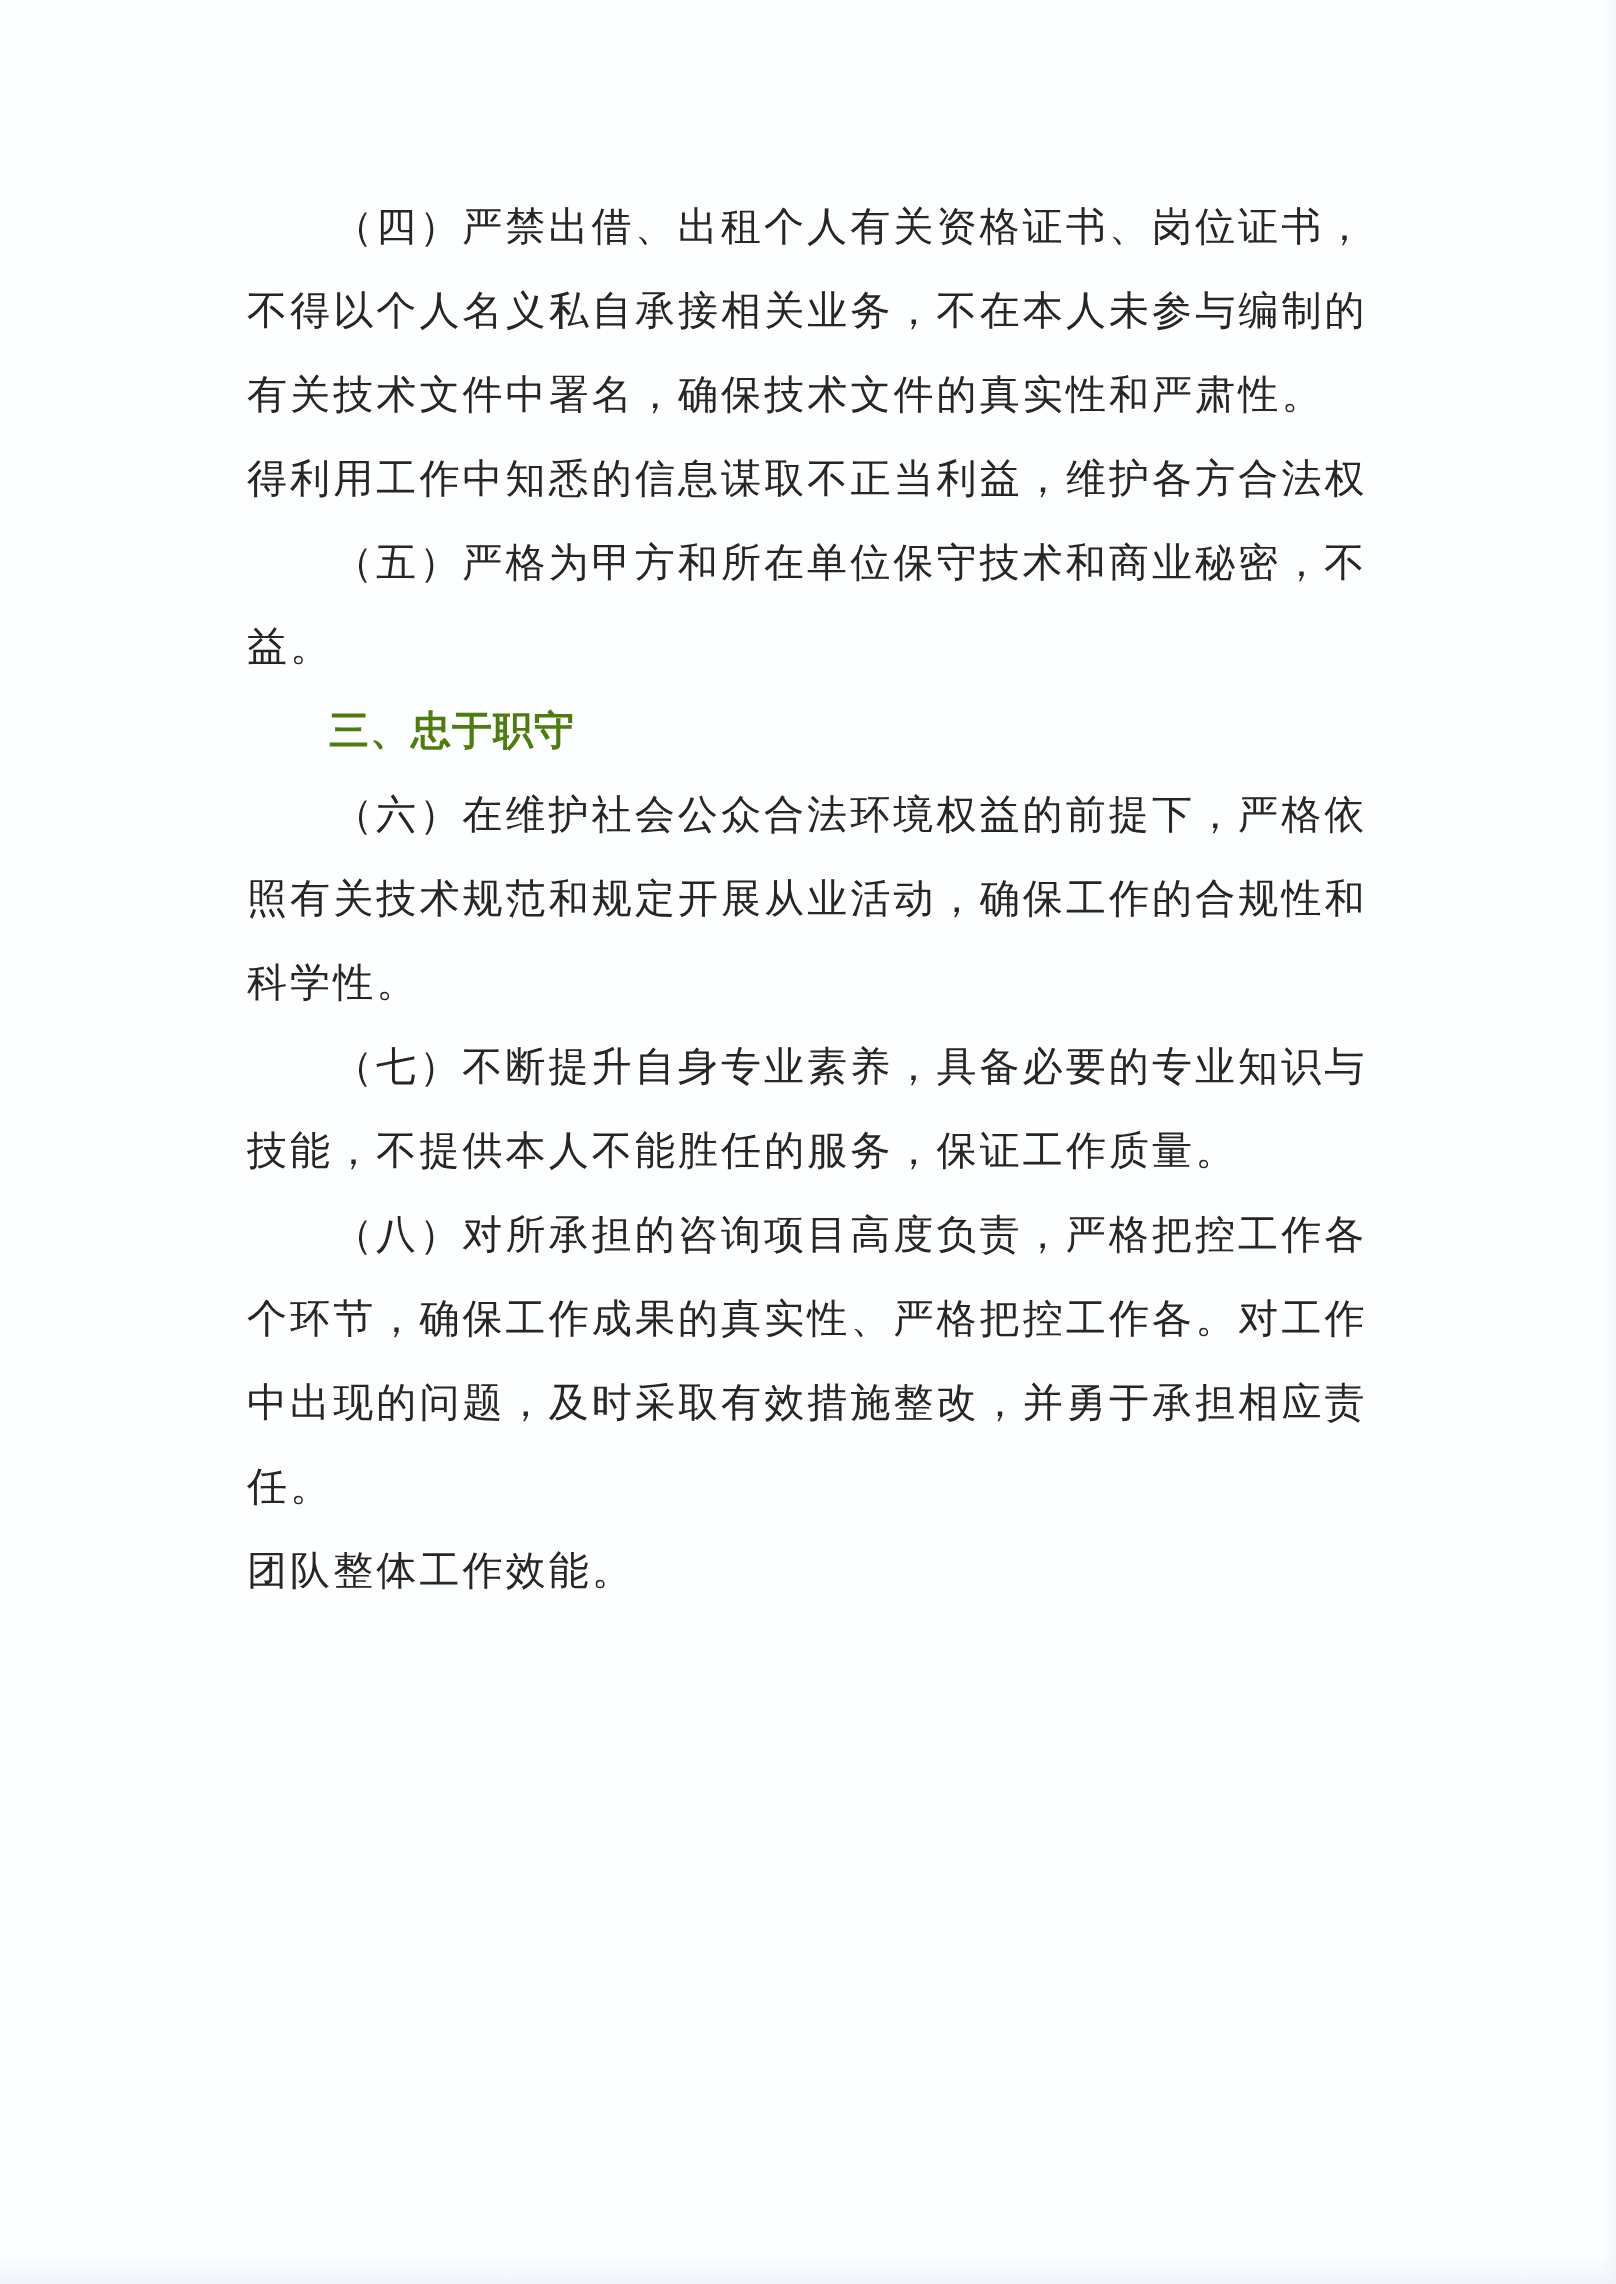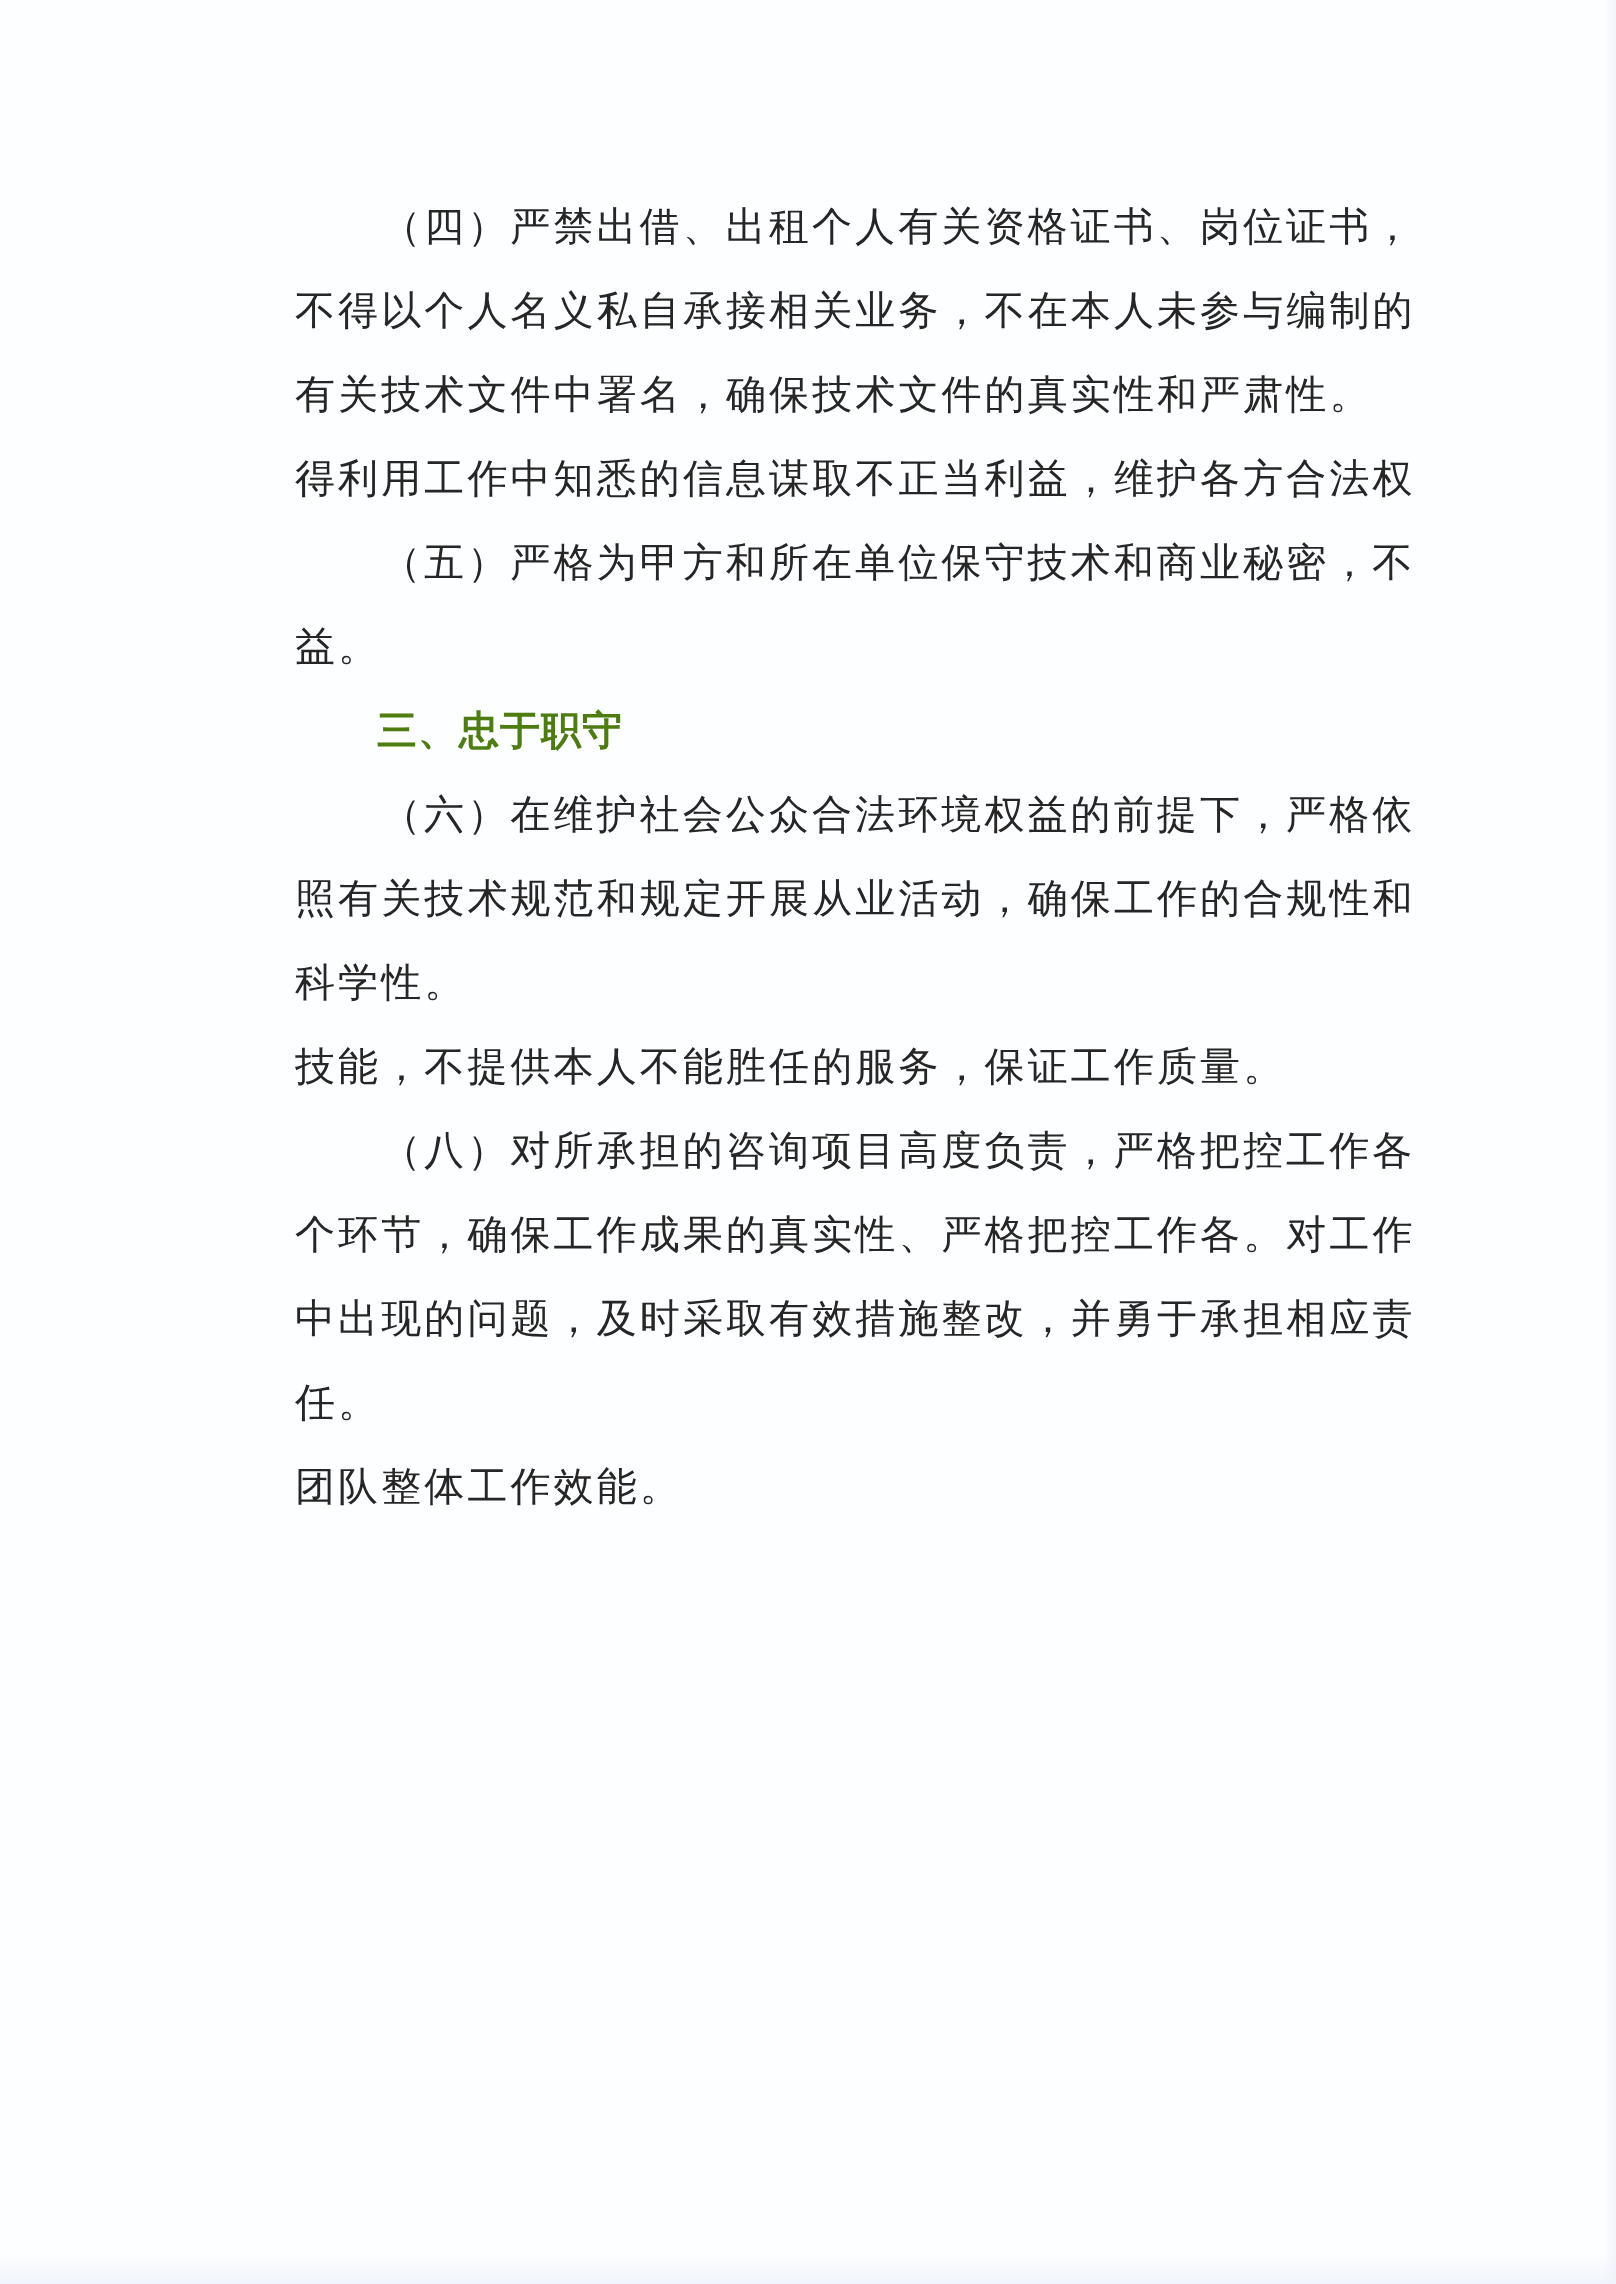--- a/index.html
+++ b/index.html
@@ -41,21 +41,20 @@
     }
     .line {
       display: block;
       height: 84px;
       line-height: 84px;
       font-family: "DejaVu Sans", "Liberation Sans", sans-serif;
       font-size: 40px;
       color: #262626;
       white-space: nowrap;
       letter-spacing: 3.1px;
-      margin-left: 48px;
     }
     .line.justify {
       text-align: justify;
       text-align-last: justify;
     }
     .line.indent {
       padding-left: 86px;
     }
     .line.heading {
       padding-left: 82px;
@@ -86,20 +85,21 @@
       <span class="line heading">三、忠于职守</span>
     </div>
 
     <div>
       <span class="line indent justify">（六）在维护社会公众合法环境权益的前提下，严格依</span>
       <span class="line justify">照有关技术规范和规定开展从业活动，确保工作的合规性和</span>
       <span class="line">科学性。</span>
     </div>
 
     <div>
+      <span class="line indent justify">（七）不断提升自身专业素养，具备必要的专业知识与</span>
       <span class="line">技能，不提供本人不能胜任的服务，保证工作质量。</span>
     </div>
 
     <div>
       <span class="line indent justify">（八）对所承担的咨询项目高度负责，严格把控工作各</span>
       <span class="line justify">个环节，确保工作成果的真实性、严格把控工作各。对工作</span>
       <span class="line justify">中出现的问题，及时采取有效措施整改，并勇于承担相应责</span>
       <span class="line">任。</span>
     </div>
 

